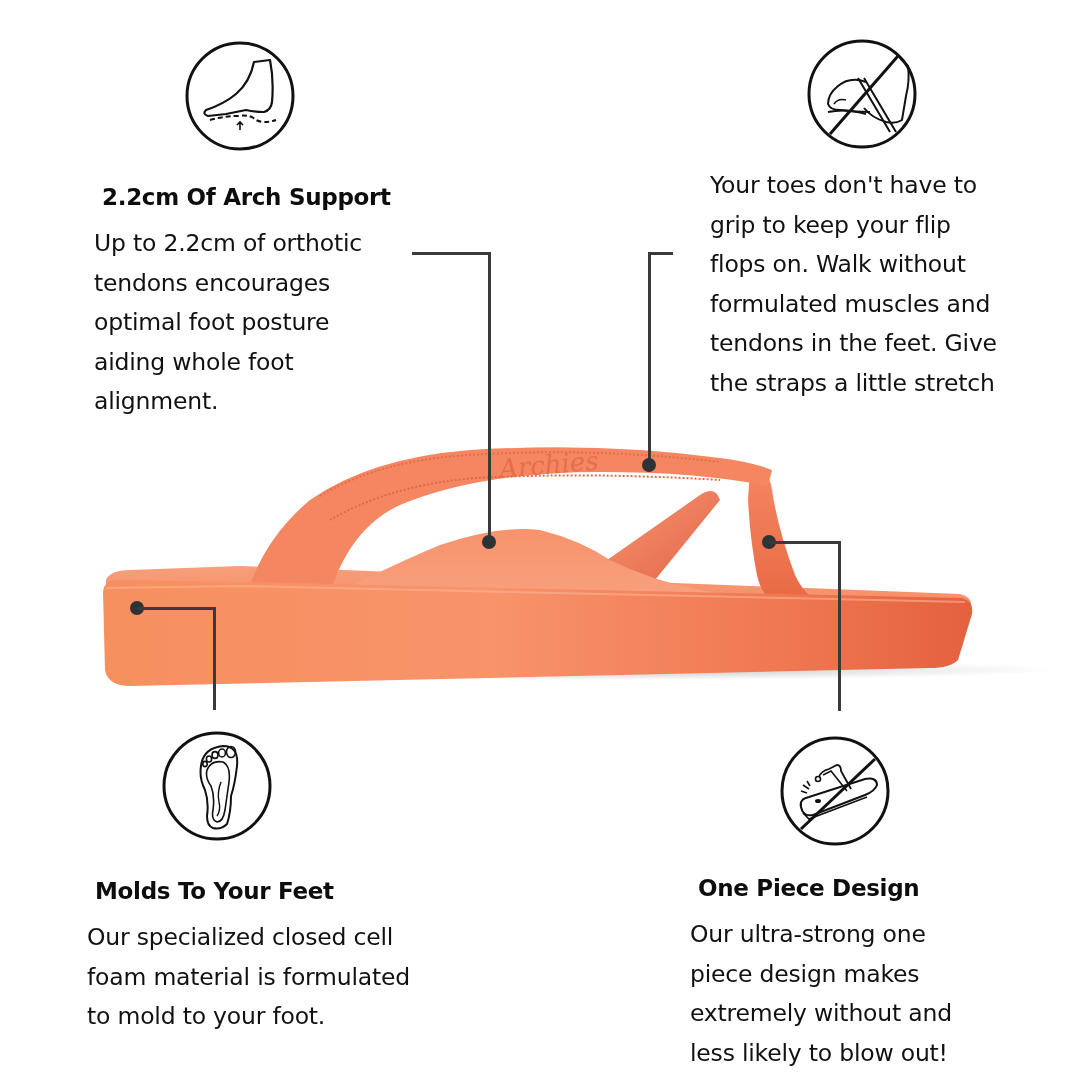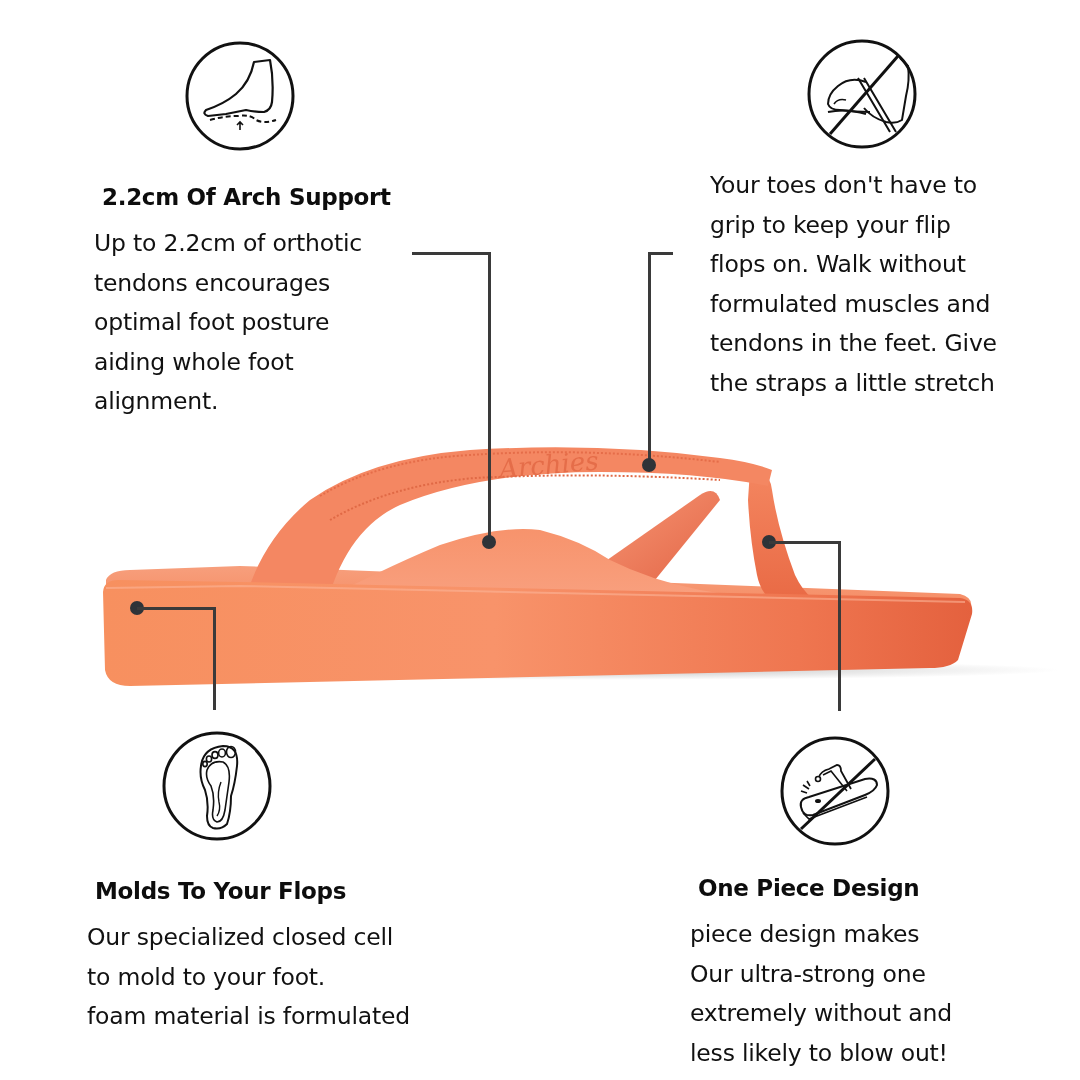--- a/index.html
+++ b/index.html
@@ -143,25 +143,25 @@
 <div class="feature" style="left:702px; top:162px; width:340px;">
   <p>Your toes don't have to</p>
   <p>grip to keep your flip</p>
   <p>flops on. Walk without</p>
   <p>formulated muscles and</p>
   <p>tendons in the feet. Give</p>
   <p>the straps a little stretch</p>
 </div>
 
 <div class="feature" style="left:79px; top:860px; width:400px;">
-  <h2>Molds To Your Flops</h2>
+  <h2>Molds To Your Feet</h2>
   <p>Our specialized closed cell</p>
+  <p>foam material is formulated</p>
   <p>to mold to your foot.</p>
-  <p>foam material is formulated</p>
 </div>
 
 <div class="feature" style="left:682px; top:857px; width:340px;">
   <h2>One Piece Design</h2>
+  <p>Our ultra-strong one</p>
   <p>piece design makes</p>
-  <p>Our ultra-strong one</p>
   <p>extremely without and</p>
   <p>less likely to blow out!</p>
 </div>
 
 </body></html>

